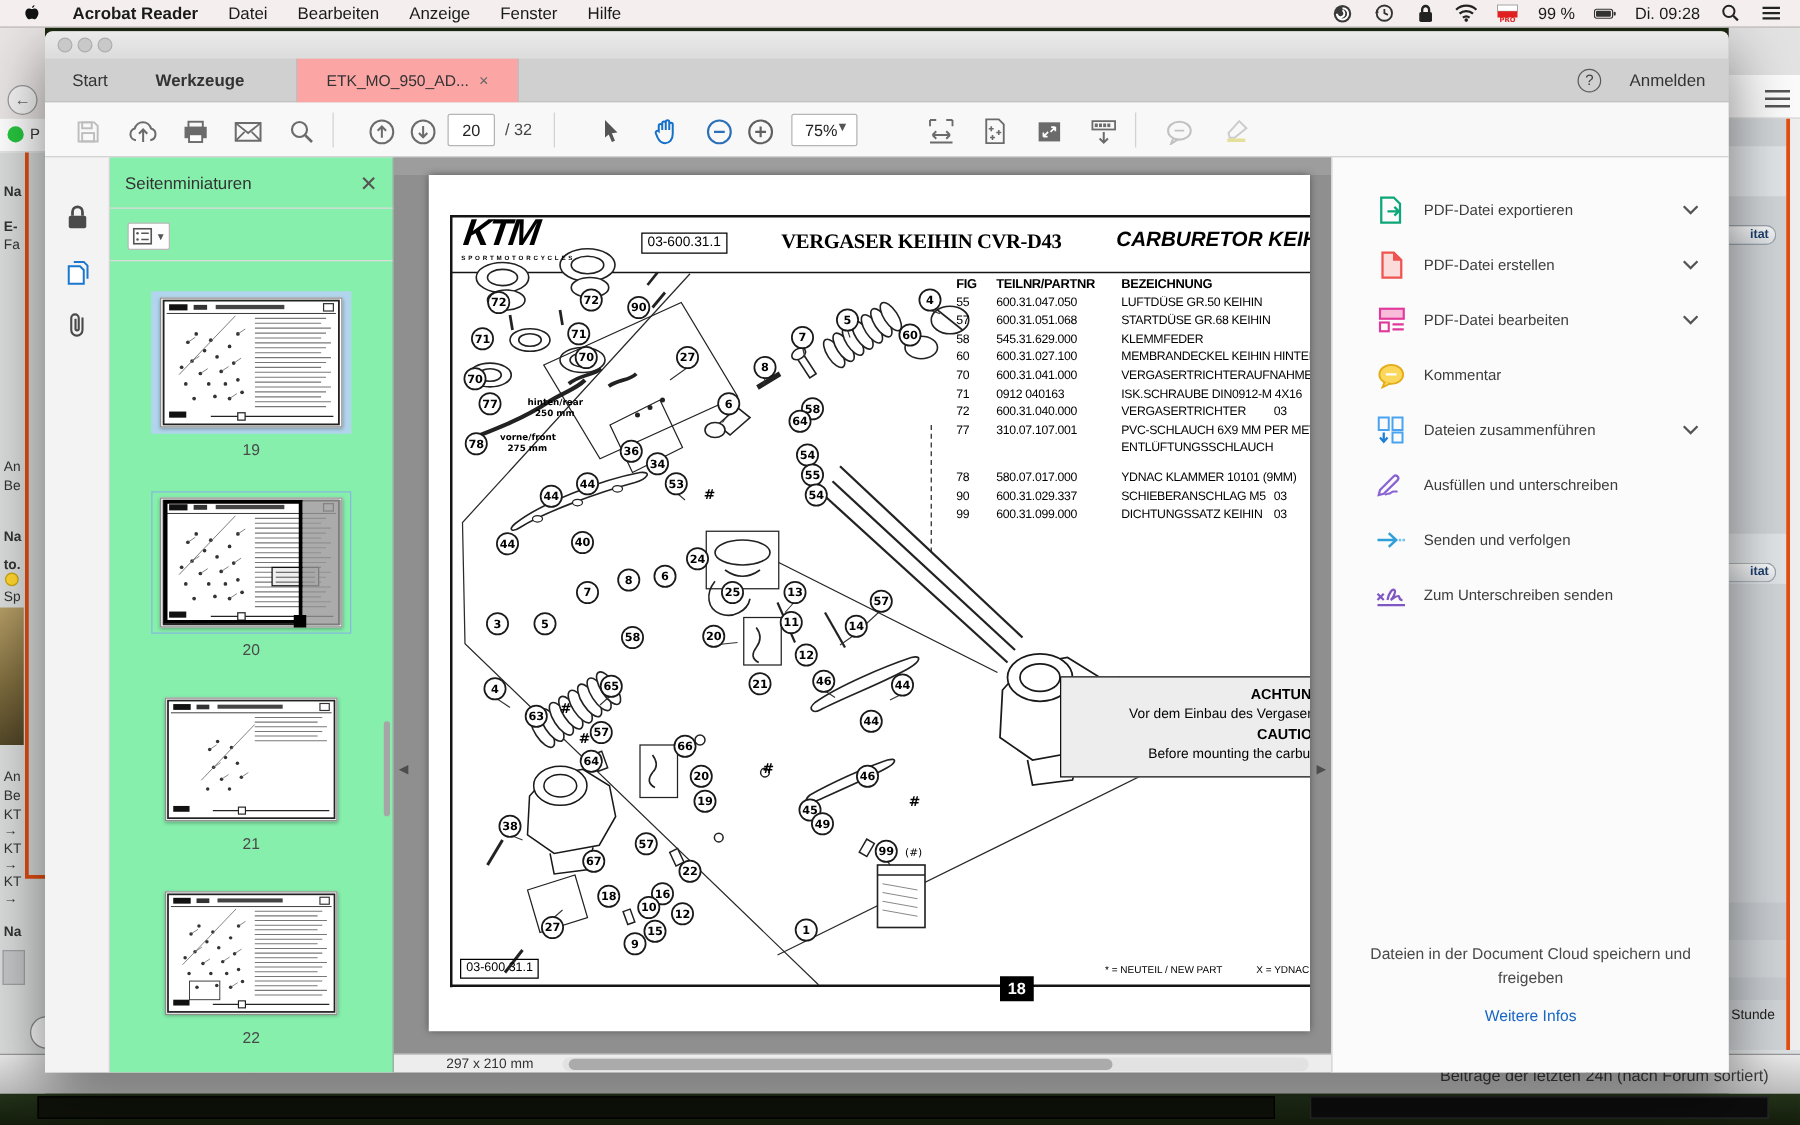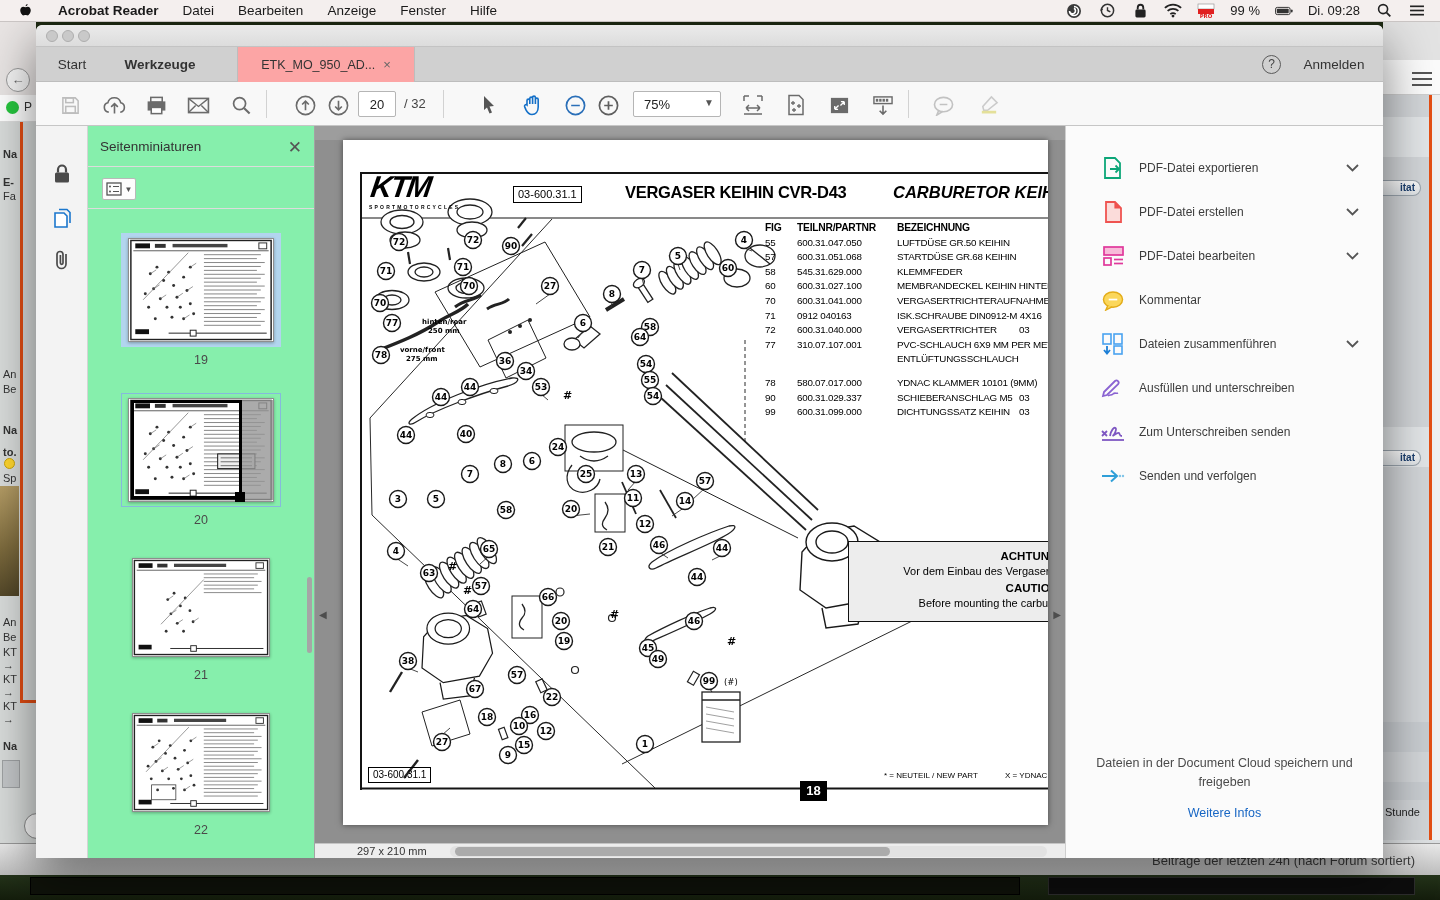--- a/index.html
+++ b/index.html
@@ -58,21 +58,21 @@
   .ttab { position:absolute; top:0; height:35px; line-height:35px; text-align:center; }
   #tab-doc { background:#fca5a5; border-left:1px solid #bdbdbd; border-right:1px solid #bdbdbd; font-size:12.5px; }
   #tab-doc .x { margin-left:8px; color:#666; font-size:13px; }
   .helpcirc { position:absolute; top:8px; width:19px; height:19px; border:1.5px solid #5a5a5a; border-radius:50%; text-align:center; line-height:17px; font-size:12px; color:#444; }
 
   #toolbar { position:absolute; left:0; top:57px; width:100%; height:44px; background:#f8f8f8; border-bottom:1px solid #c6c6c6; }
   .tbi { position:absolute; top:11px; width:24px; height:24px; display:flex; align-items:center; justify-content:center; }
   .tsep { position:absolute; top:8px; width:1px; height:28px; background:#d2d2d2; }
   #page-input { position:absolute; left:322px; top:9px; width:38px; height:26px; border:1px solid #b5b5b5; border-radius:2px; text-align:center; font-size:13px; color:#222; background:#fff; font-family:"Liberation Sans",sans-serif; }
   .slash32 { position:absolute; left:368px; top:14px; font-size:13px; color:#444; }
-  #zoombox { position:absolute; left:597px; top:9px; width:88px; height:26px; border:1px solid #b5b5b5; border-radius:2px; background:#fff; font-size:13px; color:#222; }
+  #zoombox { position:absolute; left:597px; top:9px; width:53px; height:26px; border:1px solid #b5b5b5; border-radius:2px; background:#fff; font-size:13px; color:#222; }
   #zoombox .zval { position:absolute; left:10px; top:5px; }
   #zoombox .zarr { position:absolute; right:6px; top:5px; color:#555; font-size:10px; }
 
   #content { position:absolute; left:0; top:101px; width:1347px; height:732px; }
 
   
   #rail { position:absolute; left:0; top:0; width:52px; height:100%; background:#f3f3f3; border-right:1px solid #d4d4d4; }
   .railbtn { position:absolute; left:14px; width:24px; height:24px; display:flex; align-items:center; justify-content:center; }
 
   
@@ -105,21 +105,21 @@
   #statusbar .psize { position:absolute; left:42px; top:1px; font-size:11px; color:#333; }
   #hscroll-track { position:absolute; left:135px; right:18px; top:2px; height:11px; background:#e2e2e2; border-radius:6px; }
   #hscroll-thumb { position:absolute; left:5px; top:1px; width:435px; height:9px; background:#ababab; border-radius:5px; }
 
   
   #pdfpage { position:absolute; left:28px; top:14px; width:705px; height:685px; background:#fff; box-shadow:0 0 6px rgba(0,0,0,.5); overflow:hidden; }
   #diagram { position:absolute; left:17px; top:32px; width:688px; height:618px; }
   .ktm-logo { position:absolute; left:28px; top:32px; font-size:30px; font-weight:900; font-style:italic; letter-spacing:-2px; color:#000; transform:skewX(-8deg); line-height:1; }
   .ktm-sub { position:absolute; left:26px; top:64px; font-size:5px; font-weight:bold; letter-spacing:2.2px; color:#000; }
   .hcode { position:absolute; left:170px; top:46px; border:1px solid #000; font-size:11px; padding:0 4px; line-height:15px; color:#000; }
-  .htitle { position:absolute; left:282px; top:43px; font-size:16.5px; font-weight:bold; color:#000; letter-spacing:-0.3px; }
+  .htitle { position:absolute; left:282px; top:43px; font-size:16.5px; font-weight:bold; color:#000; letter-spacing:-0.3px;font-family:Liberation Serif, serif; }
   .htitle-en { position:absolute; left:550px; top:43px; font-size:16.5px; font-weight:bold; font-style:italic; color:#000; white-space:nowrap; }
 
   #ptable { position:absolute; left:422px; top:82px; width:283px; font-size:9.8px; color:#000; letter-spacing:-0.25px; }
   .prow { position:relative; height:14.6px; white-space:nowrap; }
   .prow.gap { margin-top:9px; }
   .prow.head { font-weight:bold; font-size:10.3px; }
   .c-fig { position:absolute; left:0; width:22px; text-align:left; }
   .c-part { position:absolute; left:32px; }
   .c-desc { position:absolute; left:132px; width:151px; overflow:hidden; }
   .c-note { position:absolute; left:254px; }
@@ -1384,42 +1384,42 @@
           <span class="ticon">
             <svg width="24" height="20" viewBox="0 0 24 20">
                 <path d="M3,14 L14,3 a2.2,2.2 0 0 1 3.1,3.1 L6,17 L2,18 Z" fill="none" stroke="#8a63d2" stroke-width="1.8"></path>
                 <path d="M7,18 c2,-2 3,0 5,-2 c2,-2 3,0 5,-1" fill="none" stroke="#8a63d2" stroke-width="1.6"></path>
               </svg>
           </span>
           <span class="tlbl">Ausfüllen und unterschreiben</span>
         </div>
         <div class="tool-row">
           <span class="ticon">
+            <svg width="26" height="16" viewBox="0 0 26 16">
+                <path d="M2,8 H16 M11,2.5 L17,8 L11,13.5" fill="none" stroke="#2f9fd8" stroke-width="2"></path>
+                <g fill="#7fc4e8">
+                  <circle cx="20" cy="8" r="1.2"></circle>
+                  <circle cx="23" cy="8" r="1.2"></circle>
+                </g>
+              </svg>
+          </span>
+          <span class="tlbl">Senden und verfolgen</span>
+        </div>
+        <div class="tool-row">
+          <span class="ticon">
             <svg width="26" height="20" viewBox="0 0 26 20">
                 <g stroke="#7e57c2" stroke-width="1.8" fill="none">
                   <path d="M2,9 L7,14 M7,9 L2,14"></path>
                   <path d="M10,14 c1,-6 4,-9 5.5,-8 c1.5,1 -1,7 -3,8 c2.5,-1.5 5,-4 6.5,-3 c1,0.7 0,3 3,3"></path>
                   <line x1="2" y1="18" x2="24" y2="18"></line>
                 </g>
               </svg>
           </span>
           <span class="tlbl">Zum Unterschreiben senden</span>
         </div>
-        <div class="tool-row">
-          <span class="ticon">
-            <svg width="26" height="16" viewBox="0 0 26 16">
-                <path d="M2,8 H16 M11,2.5 L17,8 L11,13.5" fill="none" stroke="#2f9fd8" stroke-width="2"></path>
-                <g fill="#7fc4e8">
-                  <circle cx="20" cy="8" r="1.2"></circle>
-                  <circle cx="23" cy="8" r="1.2"></circle>
-                </g>
-              </svg>
-          </span>
-          <span class="tlbl">Senden und verfolgen</span>
-        </div>
       </div>
       <div id="rp-footer">
         <div class="f1"><span>Dateien in der Document Cloud speichern und</span><br>
         <span>freigeben</span></div>
         <span class="flink">Weitere Infos</span>
       </div>
     </div>
   </div>
 </div>
 

